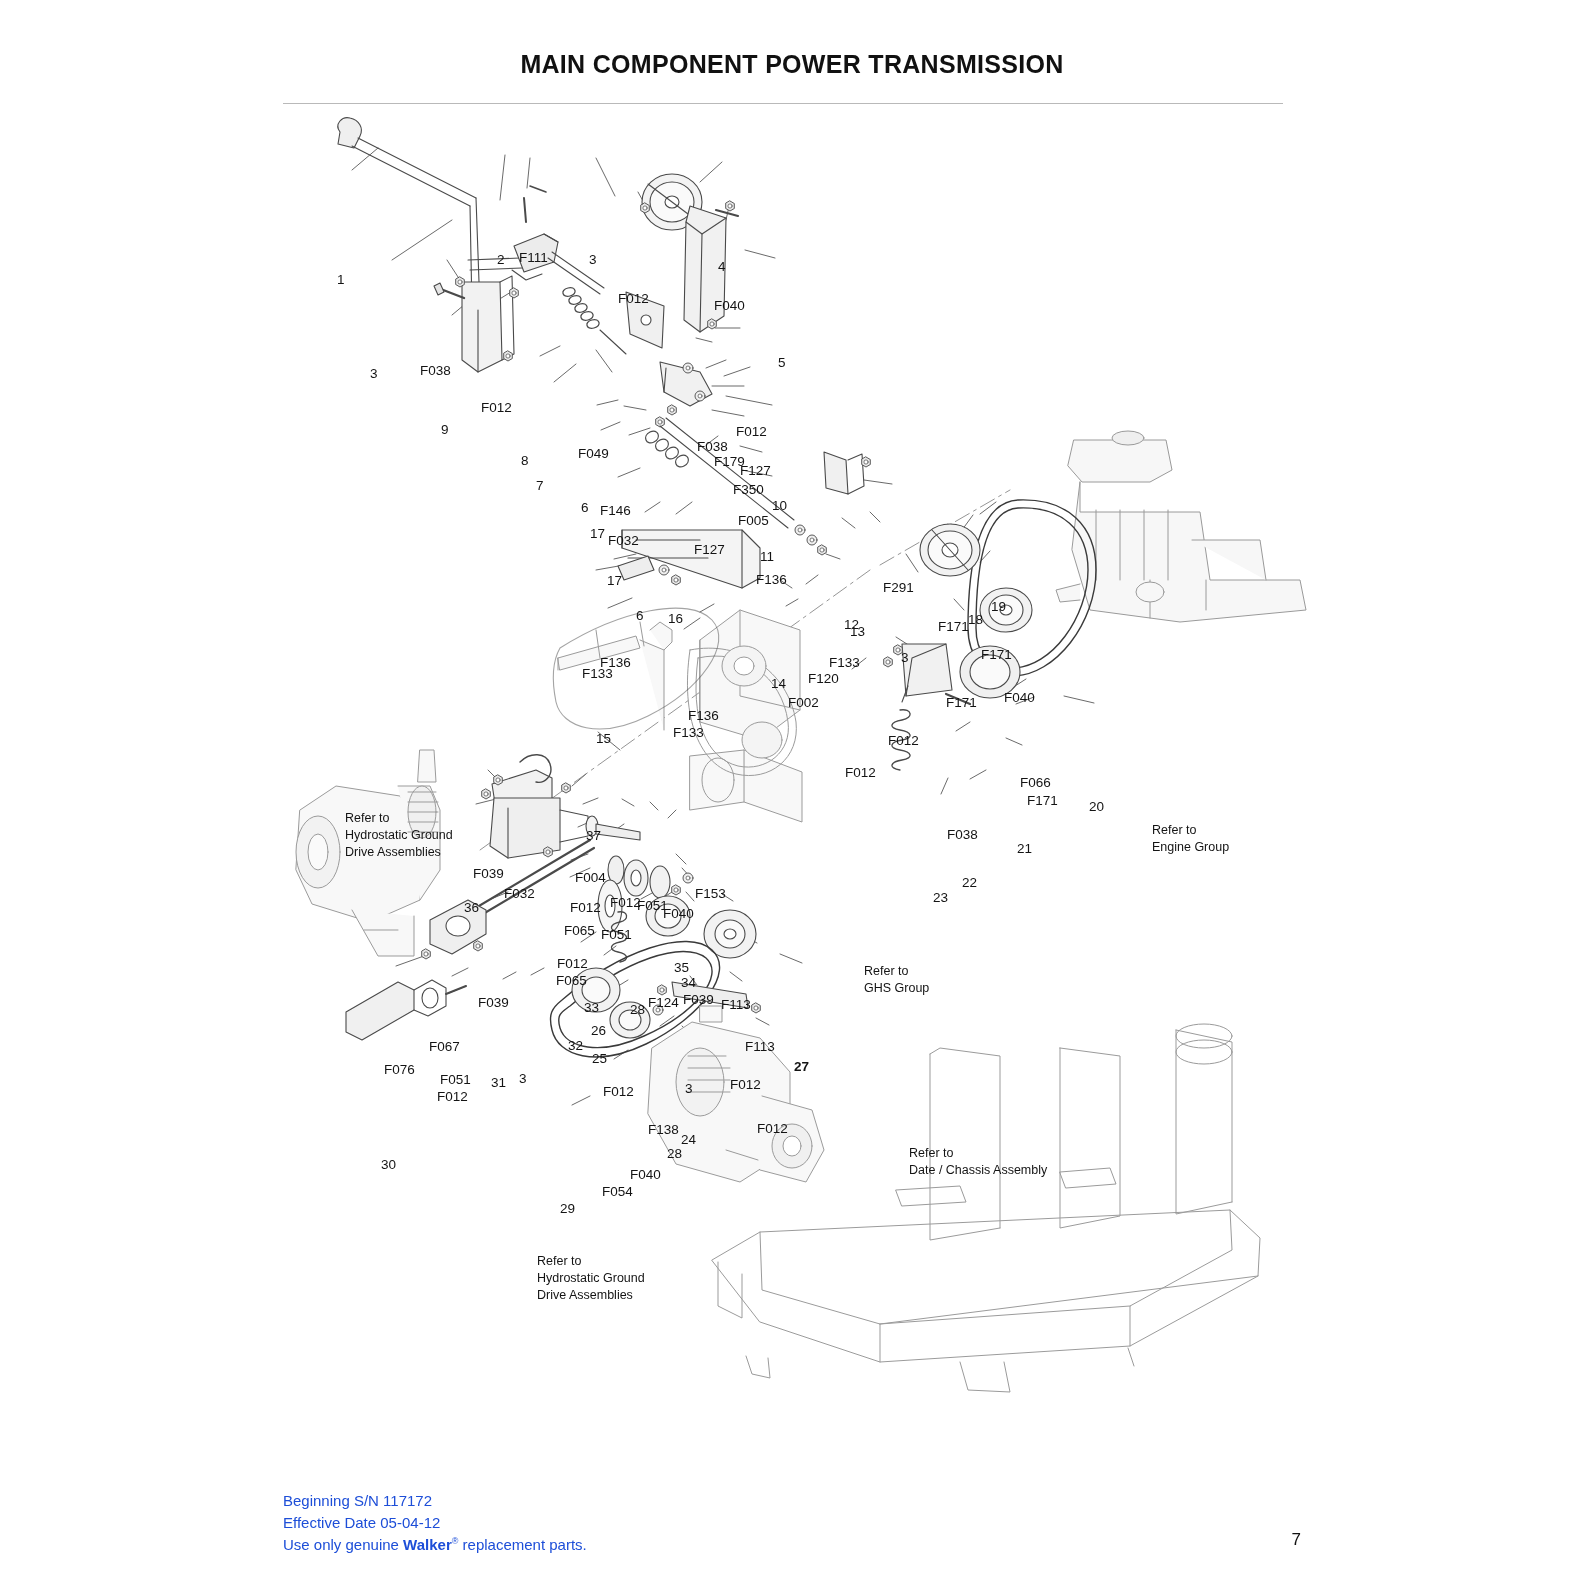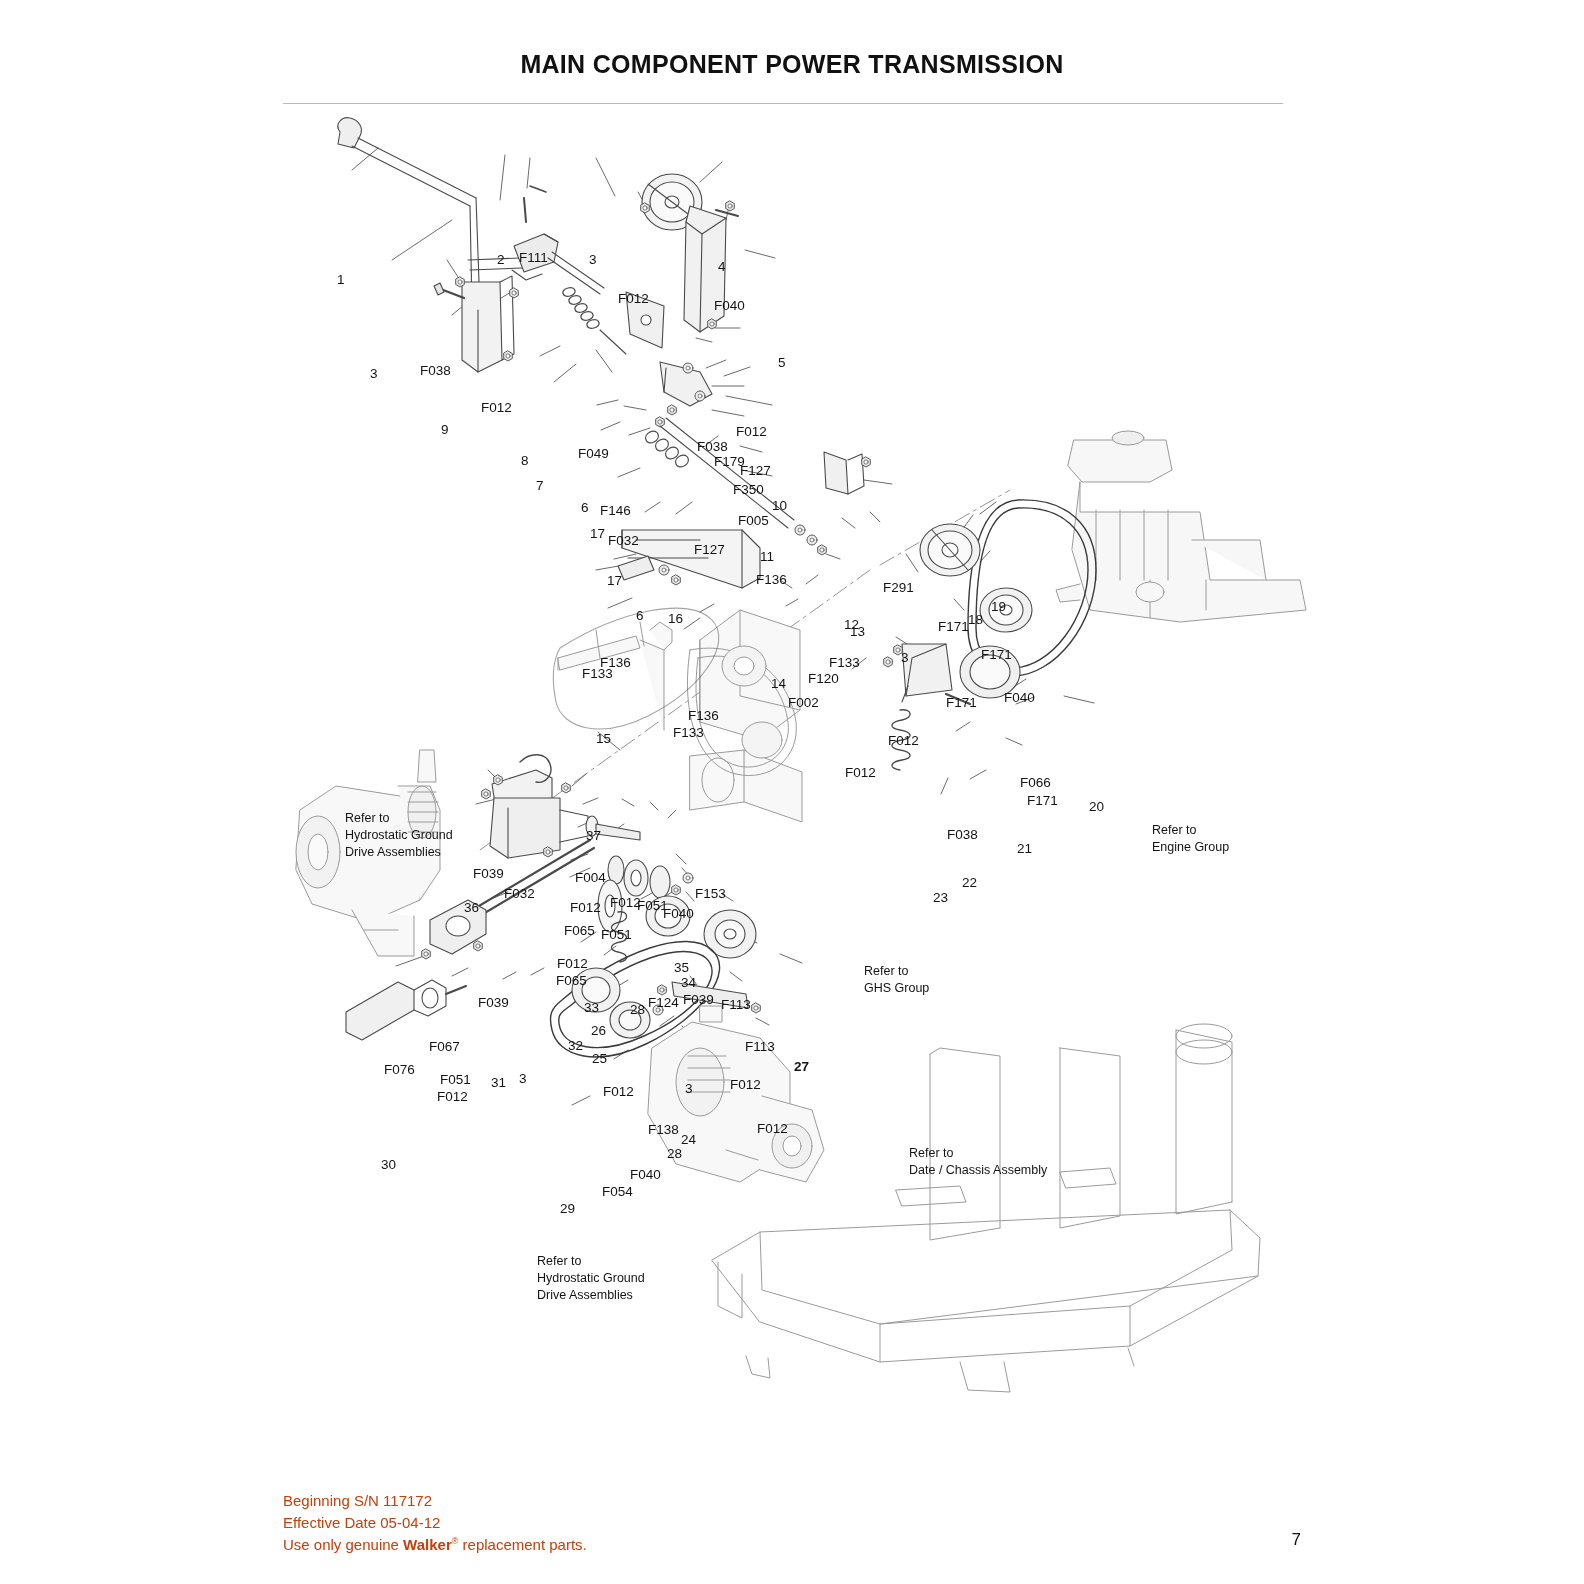--- a/index.html
+++ b/index.html
@@ -60,21 +60,21 @@
     font-size: 12.5px;
     color: #141414;
     line-height: 1.35;
     white-space: nowrap;
   }
   #footer {
     position: absolute;
     left: 283px;
     top: 1490px;
     font-size: 15px;
-    color: #c2410c;
+    color: #1d4ed8;
     line-height: 1.45;
   }
   #footer b { font-weight: bold; }
   #page-number {
     position: absolute;
     right: 283px;
     top: 1530px;
     font-size: 17px;
     color: #111111;
   }

